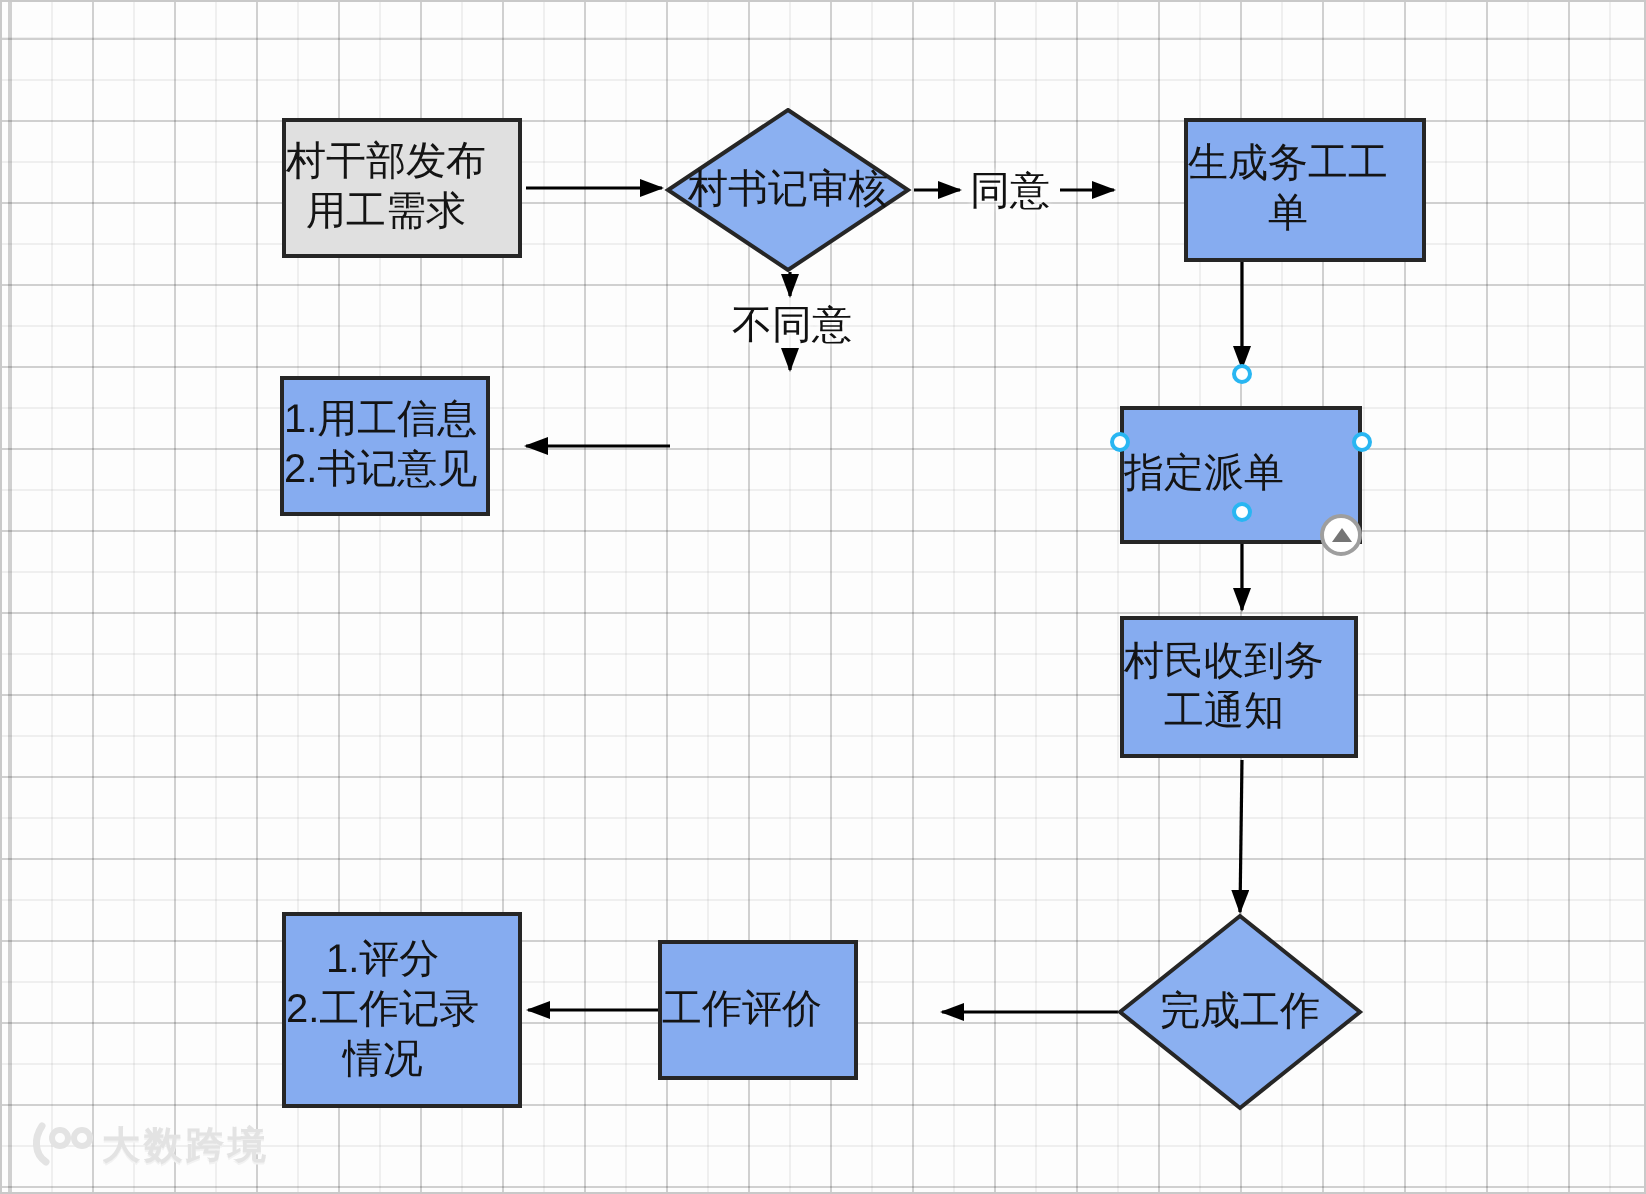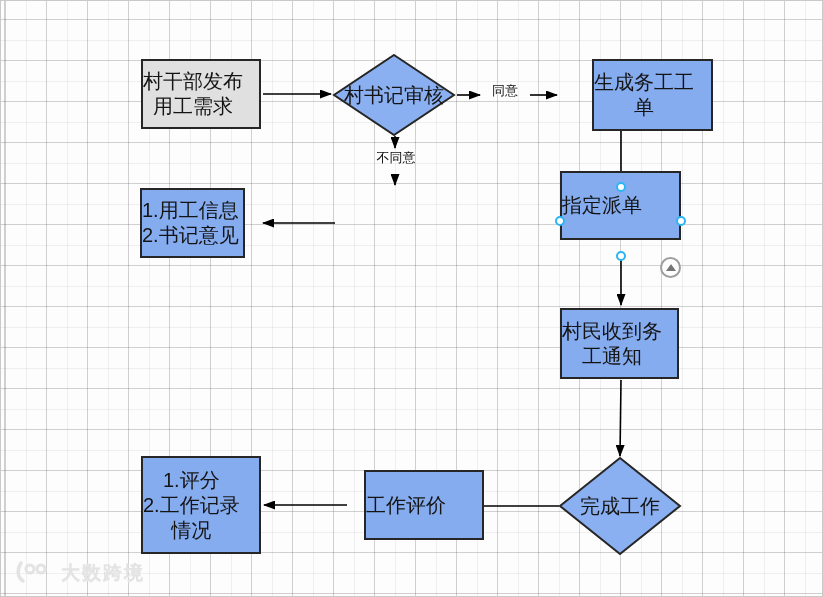--- a/index.html
+++ b/index.html
@@ -33,41 +33,41 @@
     white-space:pre-line;text-align:center;pointer-events:none;
   }
   .diamond-wrap{
     position:absolute;z-index:2;
     display:flex;align-items:center;justify-content:center;
   }
   .diamond-wrap svg{position:absolute;left:0;top:0;}
   .diamond-wrap polygon{fill:#8bb0f1;stroke:#262626;stroke-width:2;}
   .diamond-wrap .node-label{position:relative;z-index:1;}
   .edge-label{
-    position:absolute;z-index:3;font-size:13px;color:#111;
+    position:absolute;z-index:3;font-size:20px;color:#111;
     white-space:nowrap;text-align:center;
     text-shadow:0 0 3px #fff, 0 0 3px #fff;
   }
   .handle{
     position:absolute;z-index:4;width:10px;height:10px;box-sizing:border-box;
     border:2px solid #29b6f2;border-radius:50%;background:#fff;
   }
   .badge{
     position:absolute;z-index:4;width:21px;height:21px;box-sizing:border-box;
     border:2px solid #9e9e9e;border-radius:50%;background:#fff;
     display:flex;align-items:center;justify-content:center;
   }
   .badge .tri{
     width:0;height:0;
     border-left:5px solid transparent;border-right:5px solid transparent;
     border-bottom:7px solid #757575;
   }
   #watermark{
     position:absolute;left:12px;top:558px;z-index:0;
-    display:flex;align-items:center;gap:12px;
+    display:flex;align-items:center;gap:2px;
   }
   #watermark .wm-text{
     font-size:19px;font-weight:bold;letter-spacing:2px;color:#e3e3e3;
     text-shadow:0 1px 0 #f2f2f2;
   }
 </style>
 </head>
 <body>
 
 <div id="canvas">
@@ -116,21 +116,21 @@
     <span class="node-label">生成务工工
 单</span>
   </div>
 
 
   <div class="node blue" style="left:139px;top:187px;width:105px;height:70px">
     <span class="node-label">1.用工信息
 2.书记意见</span>
   </div>
 
-  <div class="node blue" style="left:559px;top:170px;width:121px;height:69px">
+  <div class="node blue" style="left:559px;top:202px;width:121px;height:69px">
     <span class="node-label">指定派单</span>
   </div>
 
   <div class="handle" style="left:615px;top:181px"></div>
   <div class="handle" style="left:675px;top:215px"></div>
   <div class="handle" style="left:615px;top:250px"></div>
   <div class="handle" style="left:554px;top:215px"></div>
   <div class="badge" style="left:659px;top:256px">
     <span class="tri"></span>
   </div>
@@ -140,21 +140,21 @@
 工通知</span>
   </div>
 
   <div class="diamond-wrap" style="left:557px;top:455px;width:124px;height:100px">
     <svg width="124" height="100">
       <polygon points="62,2 122,50 62,98 2,50"></polygon>
     </svg>
     <span class="node-label">完成工作</span>
   </div>
 
-  <div class="node blue" style="left:363px;top:469px;width:120px;height:70px">
+  <div class="node blue" style="left:328px;top:469px;width:100px;height:70px">
     <span class="node-label">工作评价</span>
   </div>
 
   <div class="node blue" style="left:140px;top:455px;width:120px;height:98px">
     <span class="node-label">1.评分
 2.工作记录
 情况</span>
   </div>
 
   <div class="edge-label" style="left:477px;top:81px;width:54px">同意</div>

